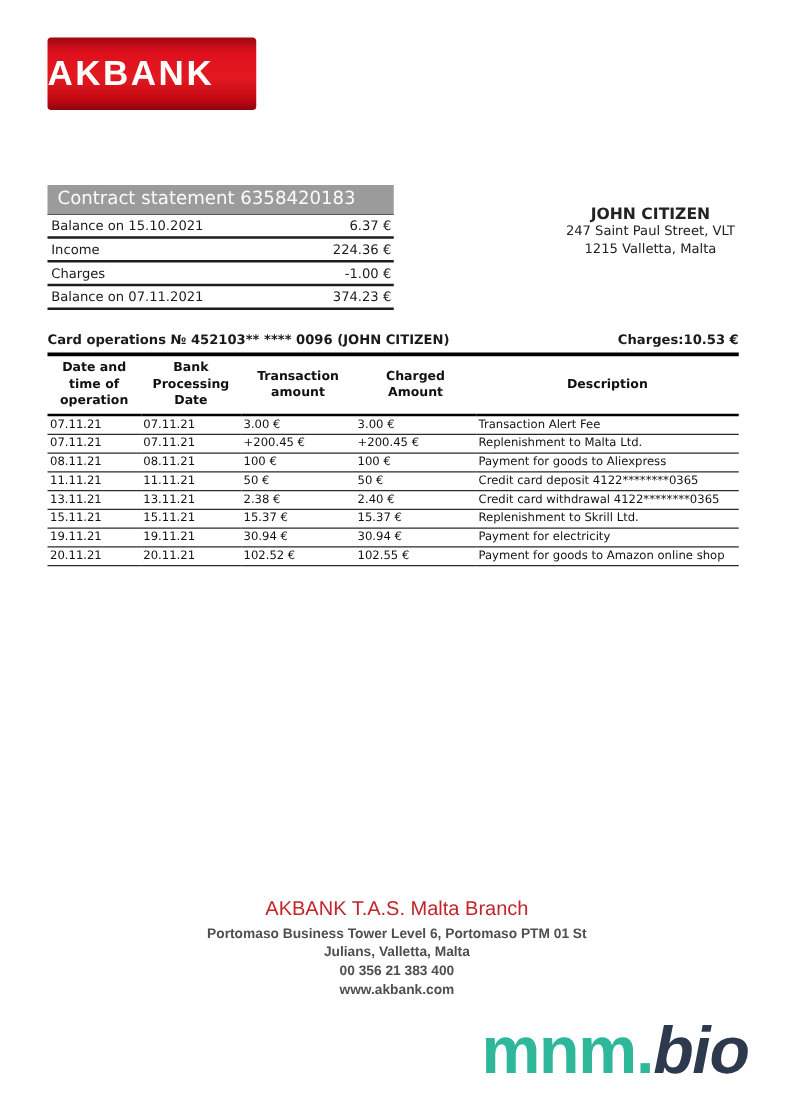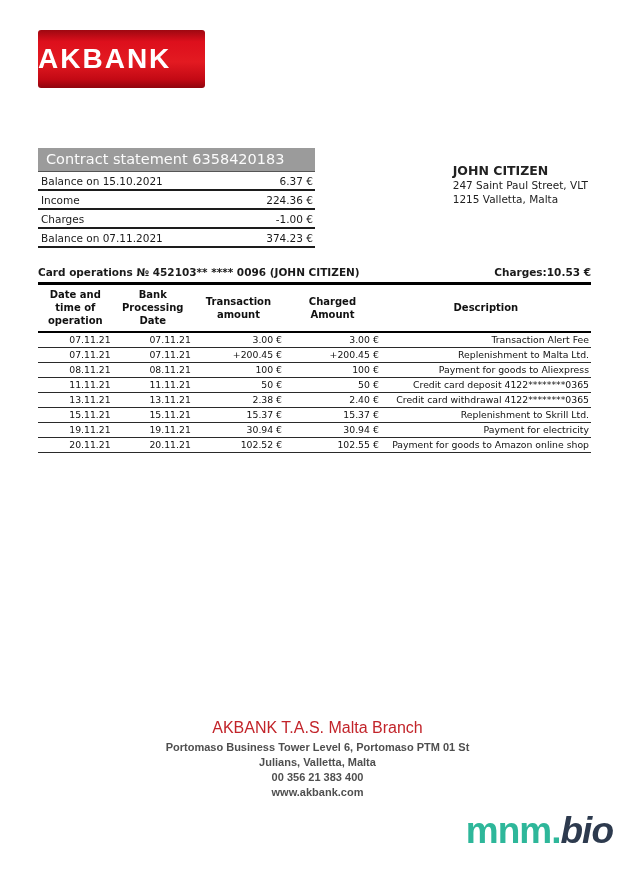--- a/index.html
+++ b/index.html
@@ -55,21 +55,21 @@
     border-bottom: 2px solid #1d1d1d;
     font-size: 10.5px;
     padding: 0 2px 0 3px;
   }
   .srow .val { text-align: left; margin-left: 12px; }
 
   
   .recipient {
     position: absolute;
     right: 47px; top: 163px;
-    text-align: left;
+    text-align: center;
     color: #222;
   }
   .recipient-name { font-size: 12.5px; font-weight: bold; margin-bottom: 1px; }
   .recipient-line { font-size: 10.5px; line-height: 1.32; }
 
   
   .cardops {
     position: absolute;
     left: 38px; top: 266px;
     width: 553px;
@@ -93,21 +93,21 @@
     font-weight: bold;
     text-align: center;
     vertical-align: middle;
     padding: 3px 2px 4px;
     border-bottom: 2.5px solid #000;
     line-height: 1.3;
     color: #111;
   }
   table.tx td {
     font-size: 9.3px;
-    text-align: right;
+    text-align: left;
     padding: 1px 2px 2px;
     border-bottom: 1.5px solid #2a2a2a;
     color: #111;
     white-space: nowrap;
     overflow: hidden;
   }
 
   
   .footer {
     position: absolute;
@@ -125,23 +125,23 @@
   .footer-line {
     font-size: 11px;
     font-weight: bold;
     color: #4f4f4f;
     line-height: 1.35;
   }
 
   
   .watermark {
     position: absolute;
-    right: 22px; top: 810px;
+    right: 36px; top: 810px;
     font-family: "Liberation Sans", sans-serif;
-    font-size: 37px;
+    font-size: 53px;
     font-weight: 800;
     letter-spacing: -1px;
     white-space: nowrap;
   }
   .wm-teal { color: #2eb79a; }
   .wm-navy { color: #2d3a4e; font-style: italic; }
 </style>
 </head>
 <body>
 

